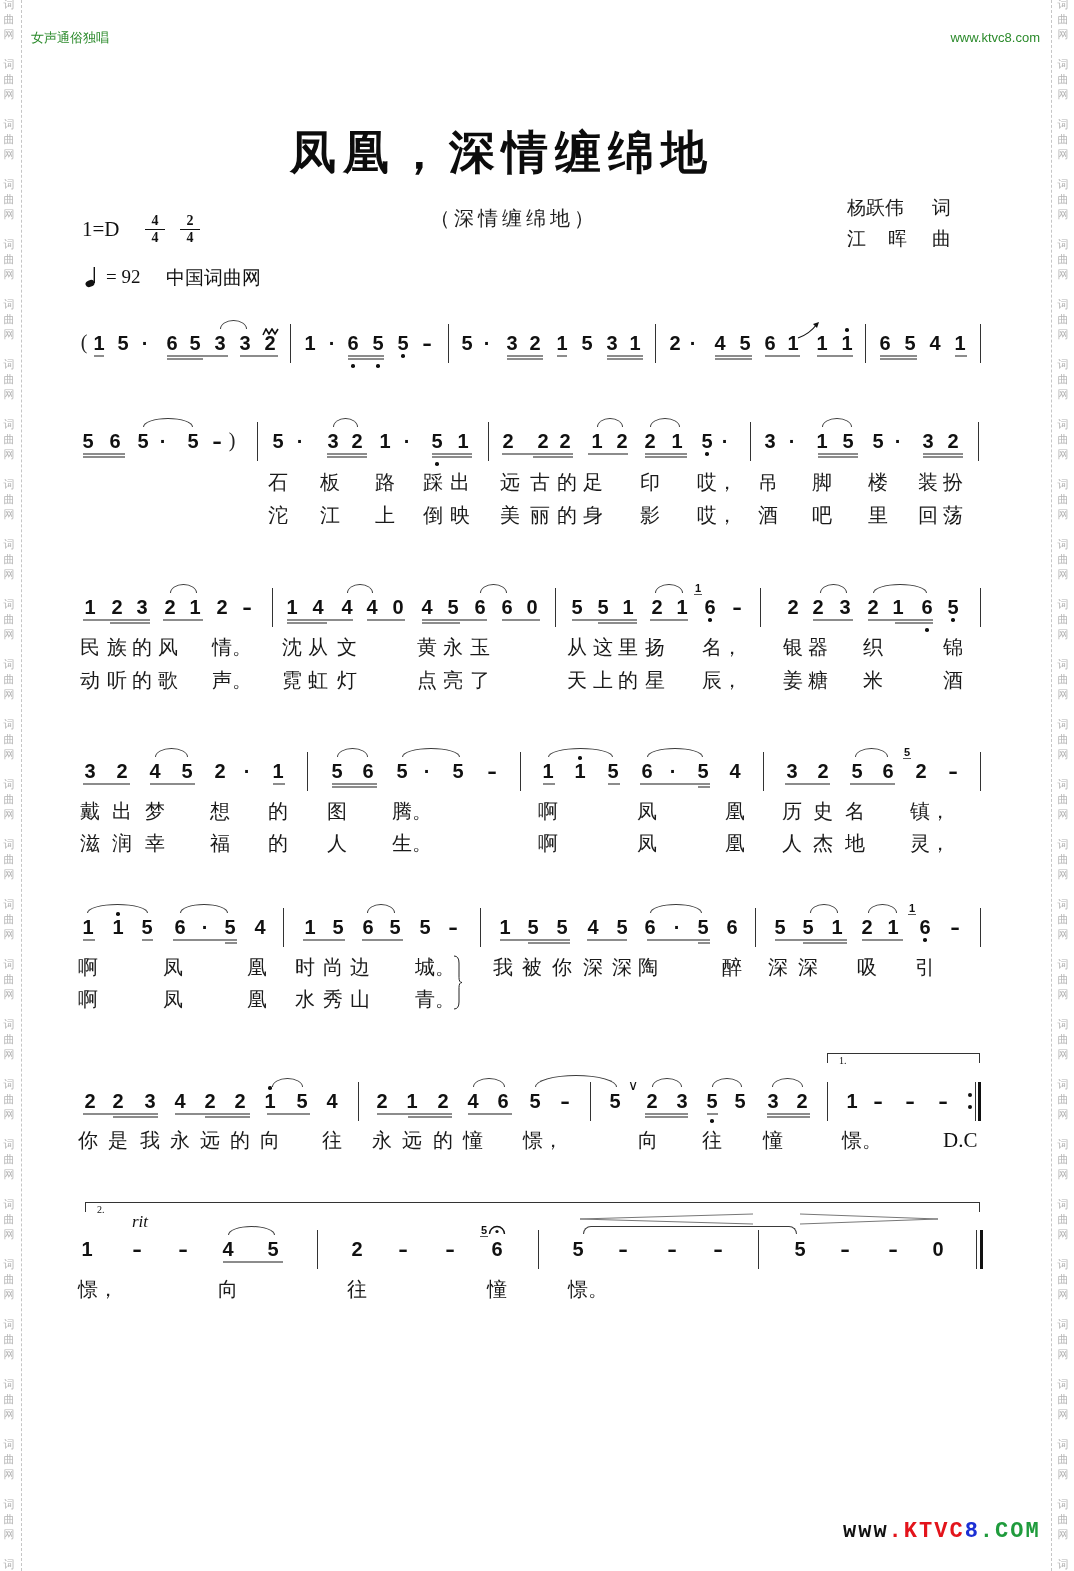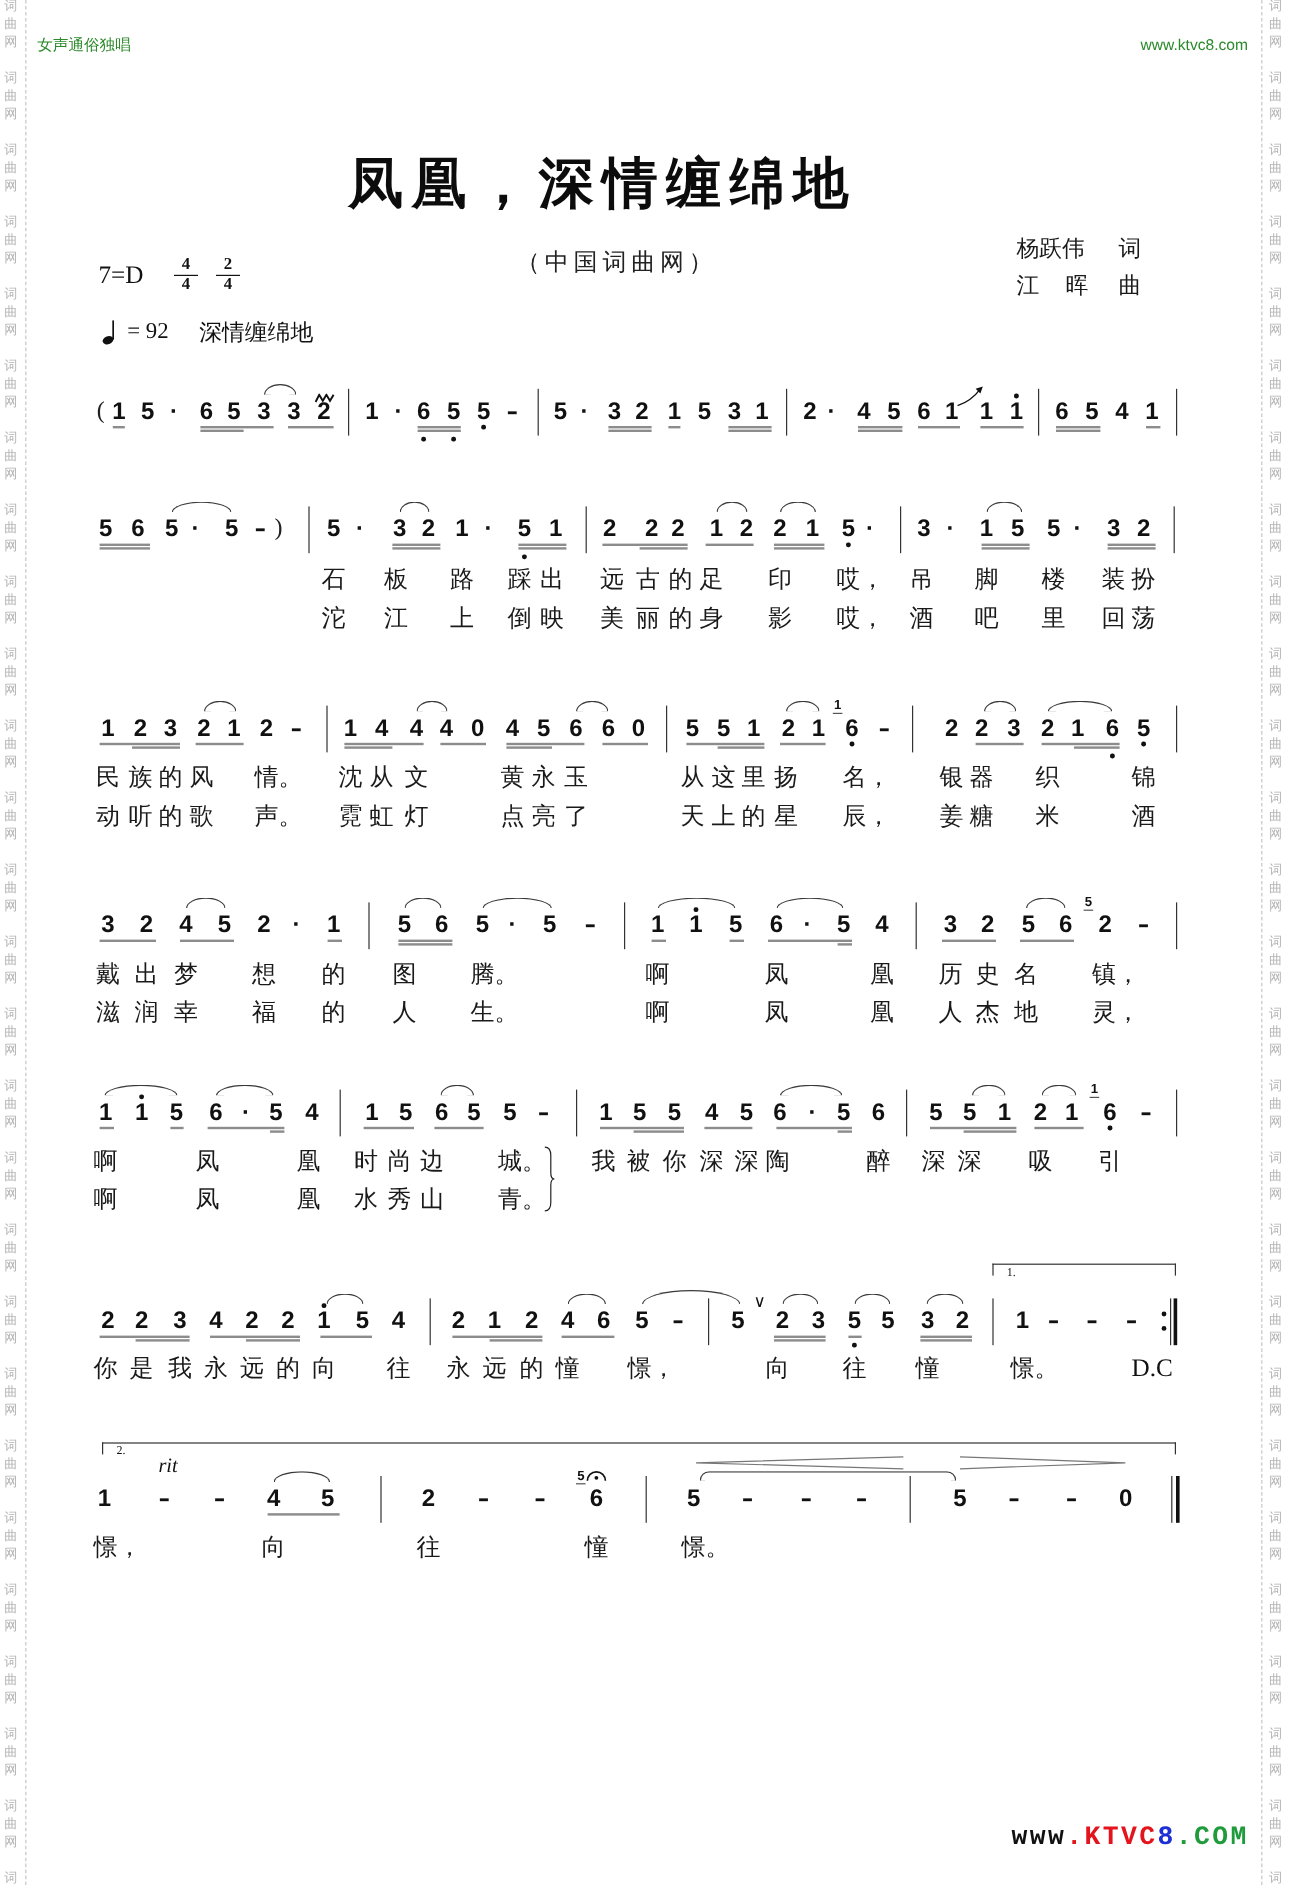--- a/index.html
+++ b/index.html
@@ -201,49 +201,49 @@
     <span class="wm" style="left: 3px; top: 1528px;">网</span>
     <span class="wm" style="left: 1057px; top: 1528px;">网</span>
     <span class="wm" style="left: 3px; top: 1558px;">词</span>
     <span class="wm" style="left: 1057px; top: 1558px;">词</span>
   </div>
 
 <div class="site" style="left:31px">女声通俗独唱</div>
 <div class="site" style="right:34px">www.ktvc8.com</div>
 
 <h1 class="title">凤凰，深情缠绵地</h1>
-<div class="subtitle">（中国词曲网）</div>
+<div class="subtitle">（深情缠绵地）</div>
 
 <div class="credit-row" style="top:196px">
   <span class="nm">杨跃伟</span>
   <span class="rl">词</span>
 </div>
 <div class="credit-row" style="top:227px">
   <span class="nm spaced">江晖</span>
   <span class="rl">曲</span>
 </div>
 
-<div class="key">7=D</div>
+<div class="key">1=D</div>
 <div class="timesig" style="left:145px">
   <span class="num">4</span>
   <span class="den">4</span>
 </div>
 <div class="timesig" style="left:180px">
   <span class="num">2</span>
   <span class="den">4</span>
 </div>
 
 <div class="abs" style="left:85px;top:266px;width:14px;height:22px">
   <svg width="14" height="22" viewBox="0 0 14 22">
       <ellipse cx="5" cy="17.5" rx="4.6" ry="3.3" transform="rotate(-20 5 17.5)" fill="#111"></ellipse>
       <rect x="8.6" y="1" width="1.4" height="16" fill="#111"></rect>
     </svg>
 </div>
 <div class="tempo-val">= 92</div>
-<div class="tempo-exp">深情缠绵地</div>
+<div class="tempo-exp">中国词曲网</div>
 
 <div id="score">
     <div class="system">
       <div class="beam" style="left: 94px; top: 355px; width: 10px;"></div>
       <div class="beam" style="left: 167px; top: 355px; width: 61px;"></div>
       <div class="beam" style="left: 167px; top: 358px; width: 36px;"></div>
       <div class="beam" style="left: 240px; top: 355px; width: 38px;"></div>
       <div class="beam" style="left: 348px; top: 355px; width: 36px;"></div>
       <div class="beam" style="left: 348px; top: 358px; width: 36px;"></div>
       <div class="beam" style="left: 507px; top: 355px; width: 36px;"></div>

